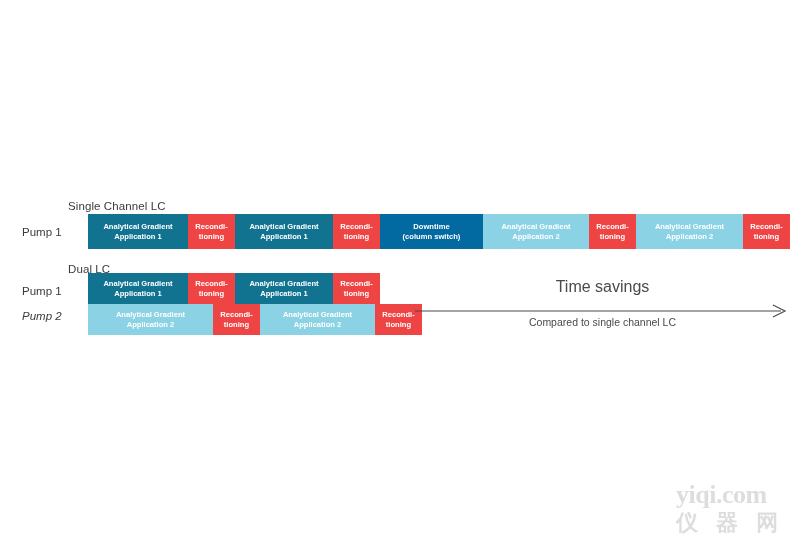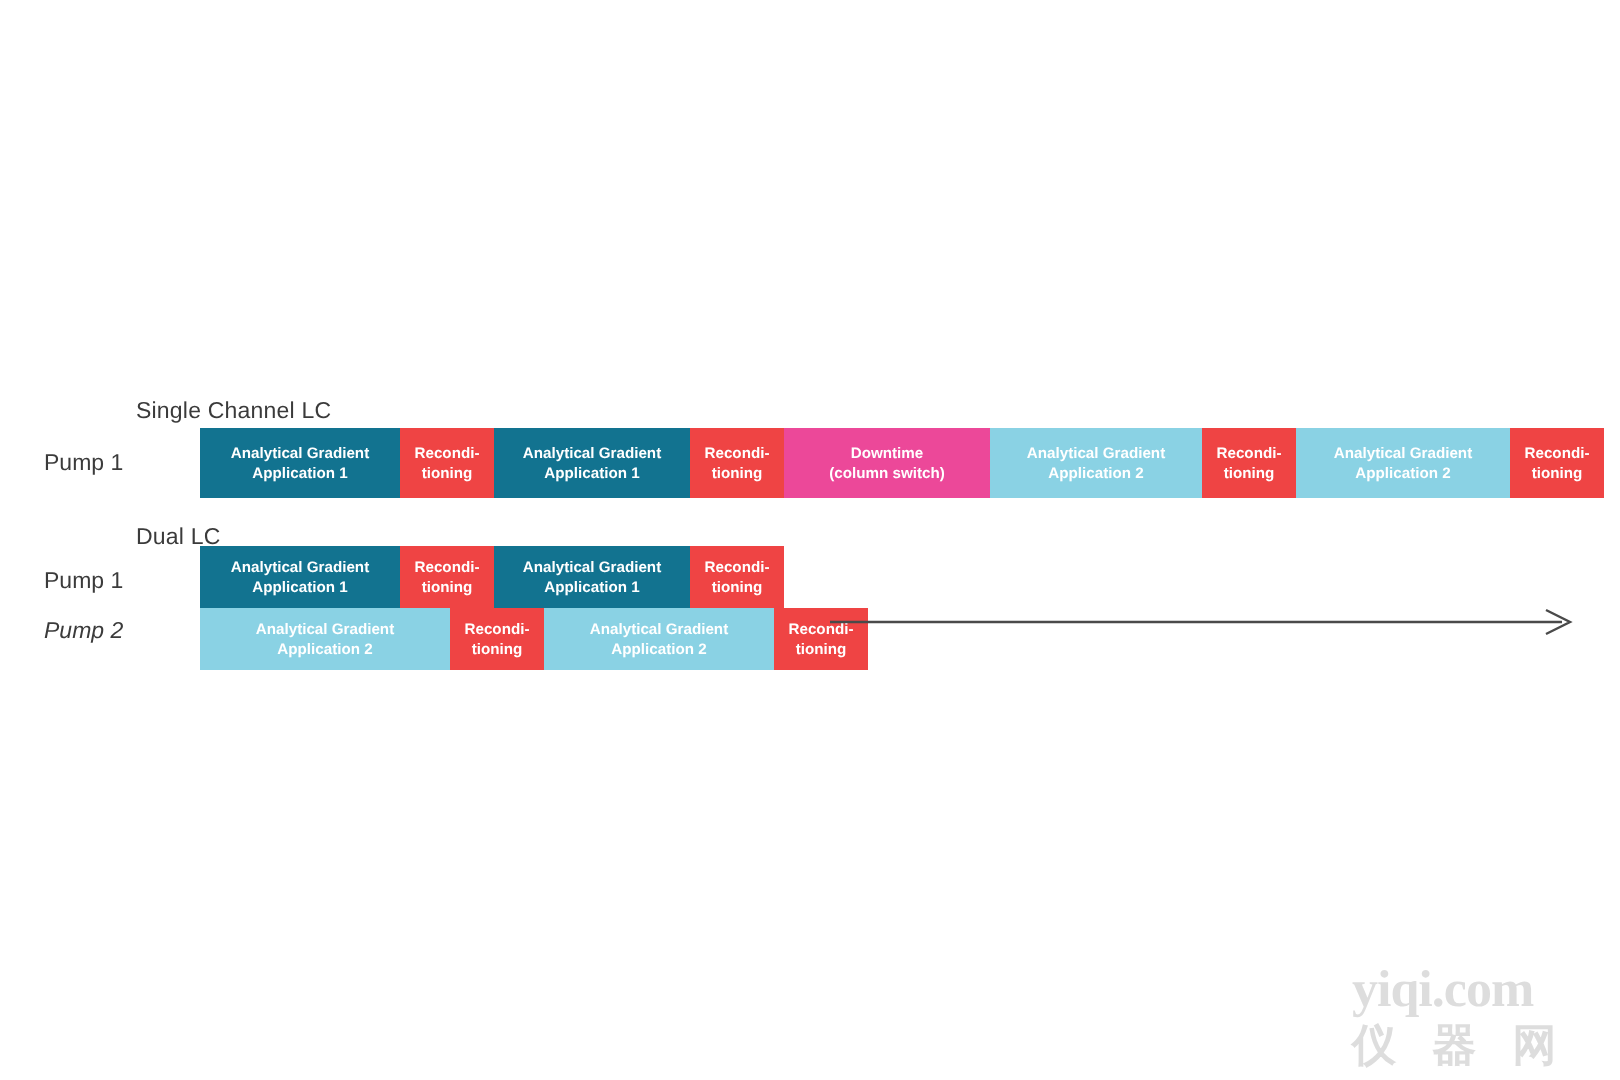--- a/index.html
+++ b/index.html
@@ -42,21 +42,21 @@
   }
   #pump-label-s1 { top: 226px; }
   #pump-label-d1 { top: 285px; }
   #pump-label-d2 { top: 310px; font-style: italic; }
 
   
   .row {
     position: absolute;
     display: flex;
     align-items: stretch;
-    left: 80px;
+    left: 68px;
     padding-left: 20px;
   }
   #row-single  { top: 214px; height: 35px; }
   #row-dual-1  { top: 273px; height: 31px; }
   #row-dual-2  { top: 304px; height: 31px; }
 
   .blk {
     display: flex;
     flex-direction: column;
     align-items: center;
@@ -69,21 +69,21 @@
     text-align: center;
     padding: 0 2px;
     overflow: hidden;
     white-space: nowrap;
   }
   .blk .l2 { display: block; }
 
   .blk.gradient1 { background: #127390; }
   .blk.recon     { background: #ef4444; }
   .blk.gradient2 { background: #8ad2e4; }
-  .blk.downtime  { background: #ec4899; }
+  .blk.downtime  { background: #0369a1; }
 
   
   #savings-group {
     position: absolute;
     left: 415px;
     top: 278px;
     width: 375px;
     height: 52px;
   }
   #savings-title {
@@ -233,26 +233,28 @@
         <span>Analytical Gradient</span>
         <span class="l2">Application 2</span>
       </div>
       <div class="blk recon" style="width: 47px;">
         <span>Recondi-</span>
         <span class="l2">tioning</span>
       </div>
     </div>
 
   <div id="savings-group">
+    <div id="savings-title">Time savings</div>
 
     <svg id="savings-arrow" viewBox="0 0 375 14" preserveAspectRatio="none">
       <line x1="0" y1="7" x2="366" y2="7" stroke="#4a4a4a" stroke-width="1.2"></line>
       <polyline points="358,1 370,7 358,13" fill="none" stroke="#4a4a4a" stroke-width="1.2"></polyline>
     </svg>
 
+    <div id="savings-sub">Compared to single channel LC</div>
   </div>
 
   <div id="watermark">
     <div id="watermark-line1">yiqi.com</div>
     <div id="watermark-line2">仪 器 网</div>
   </div>
 
 </div>
 
 </body></html>

